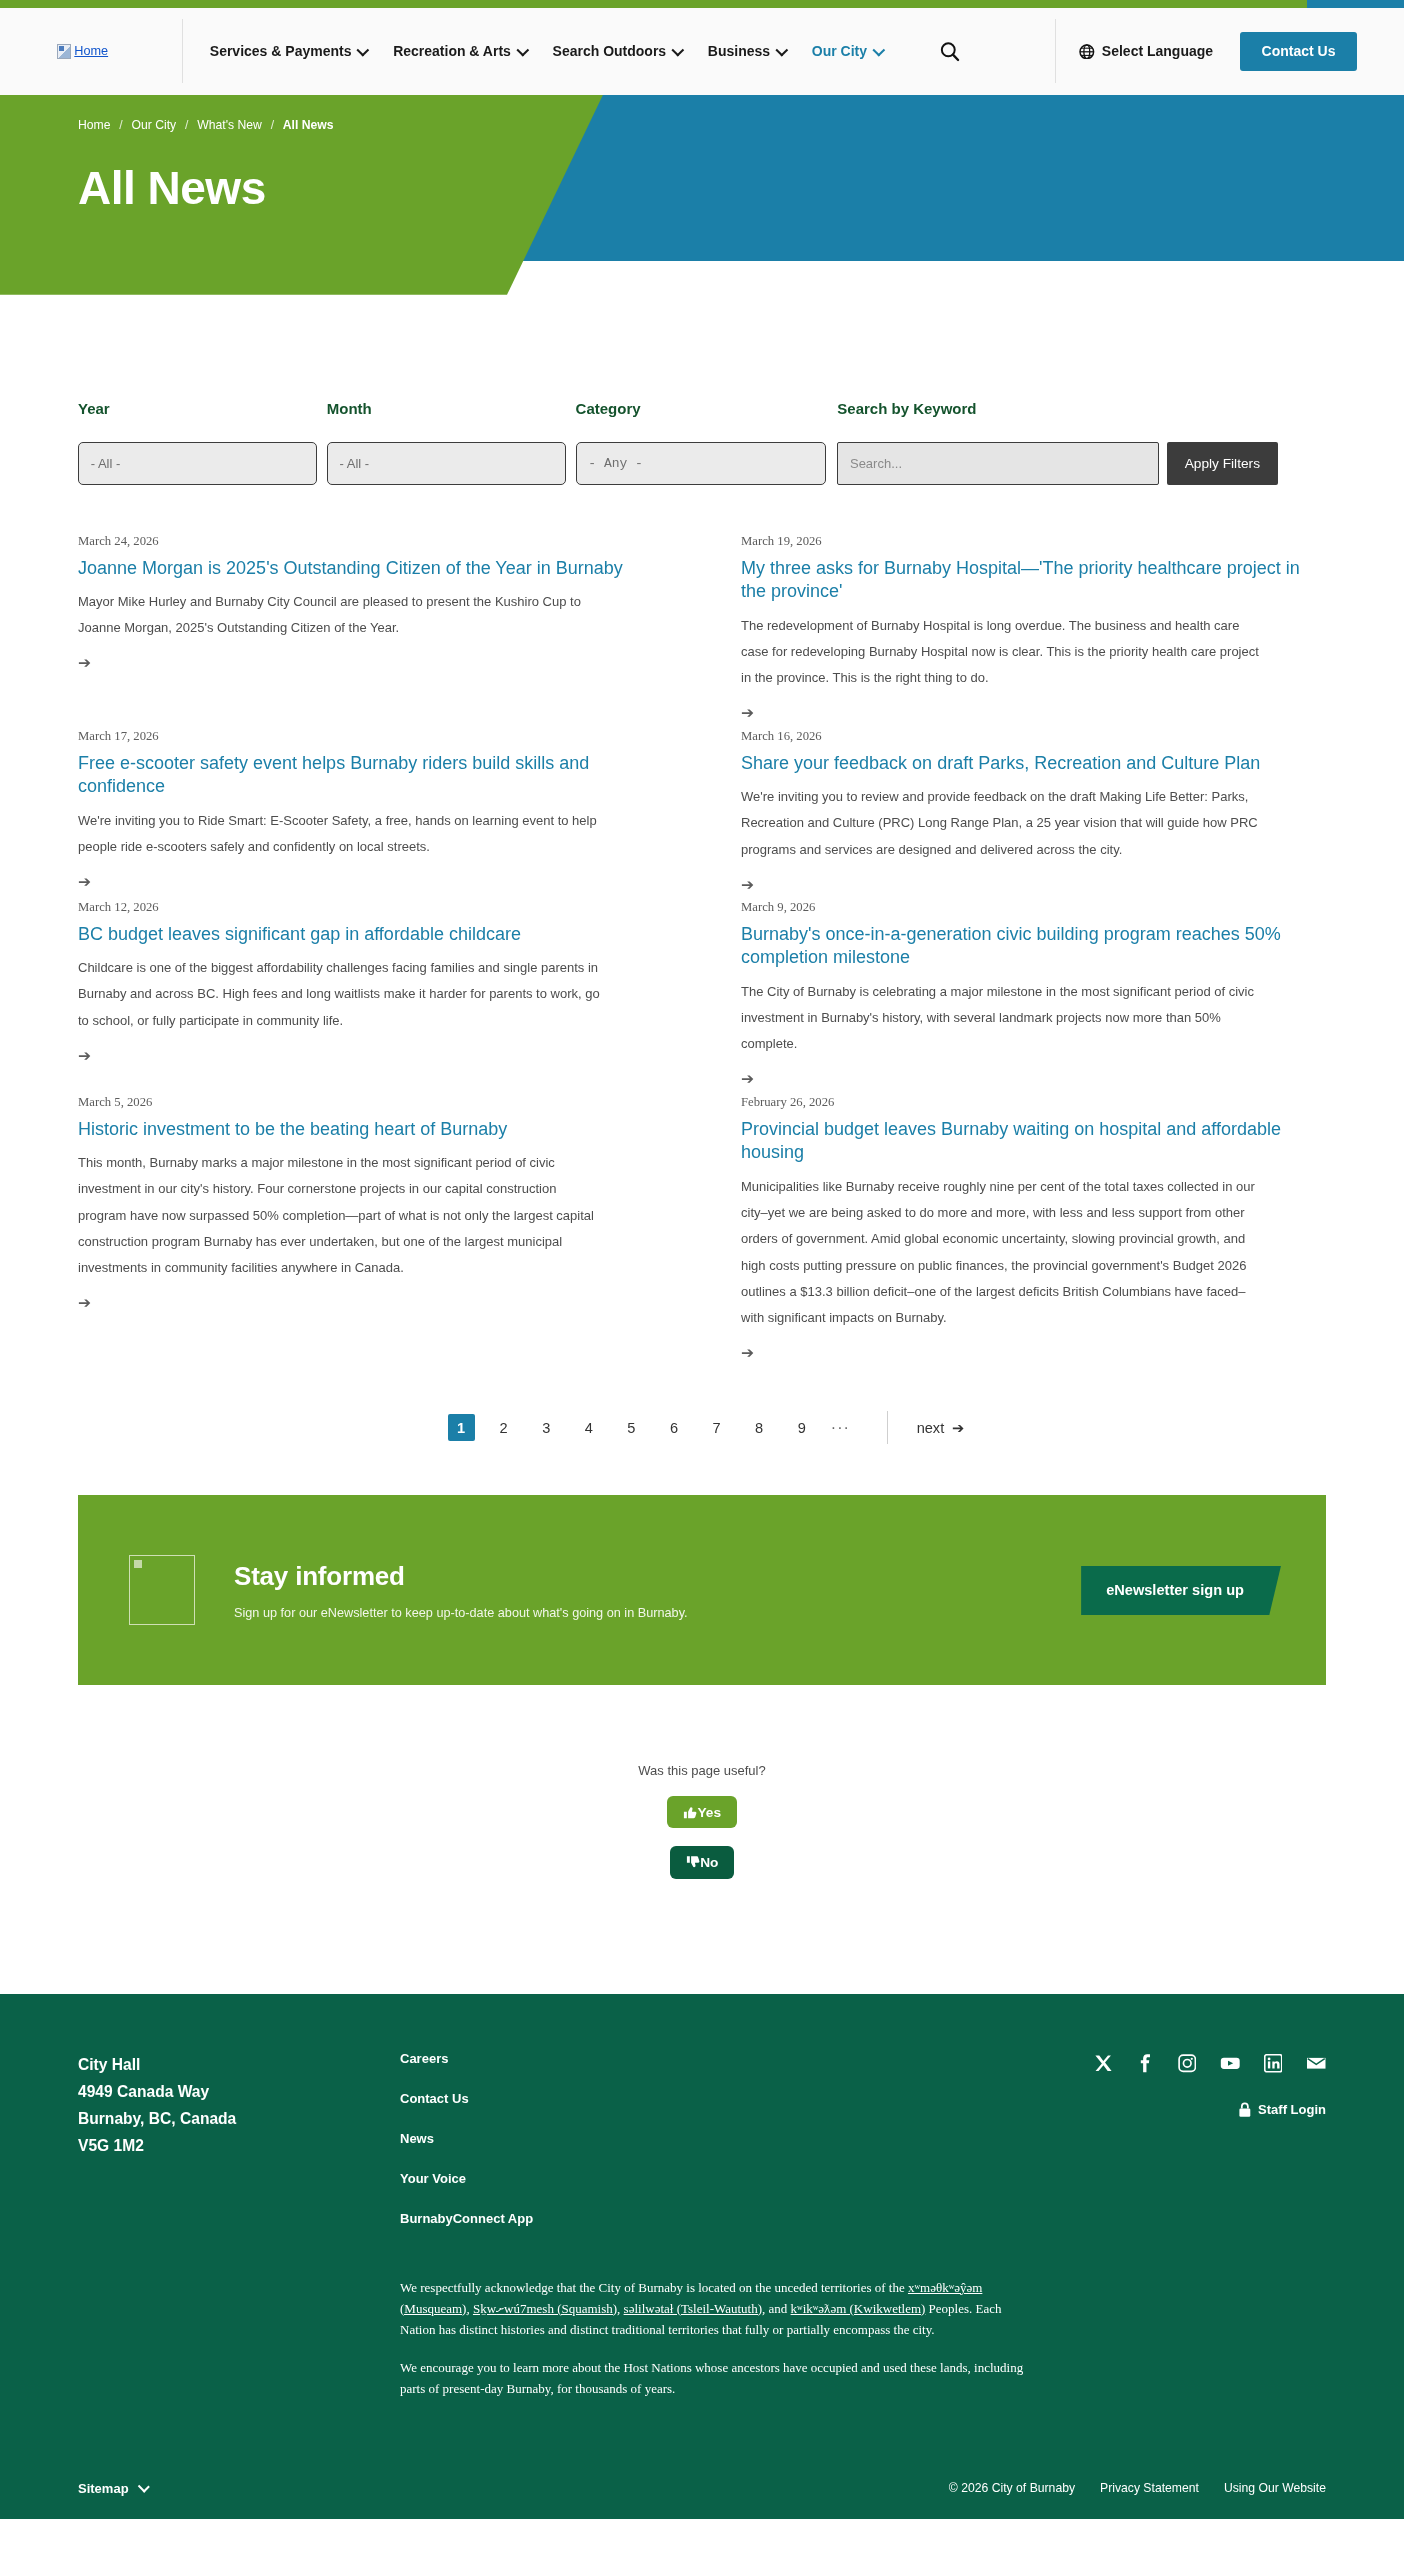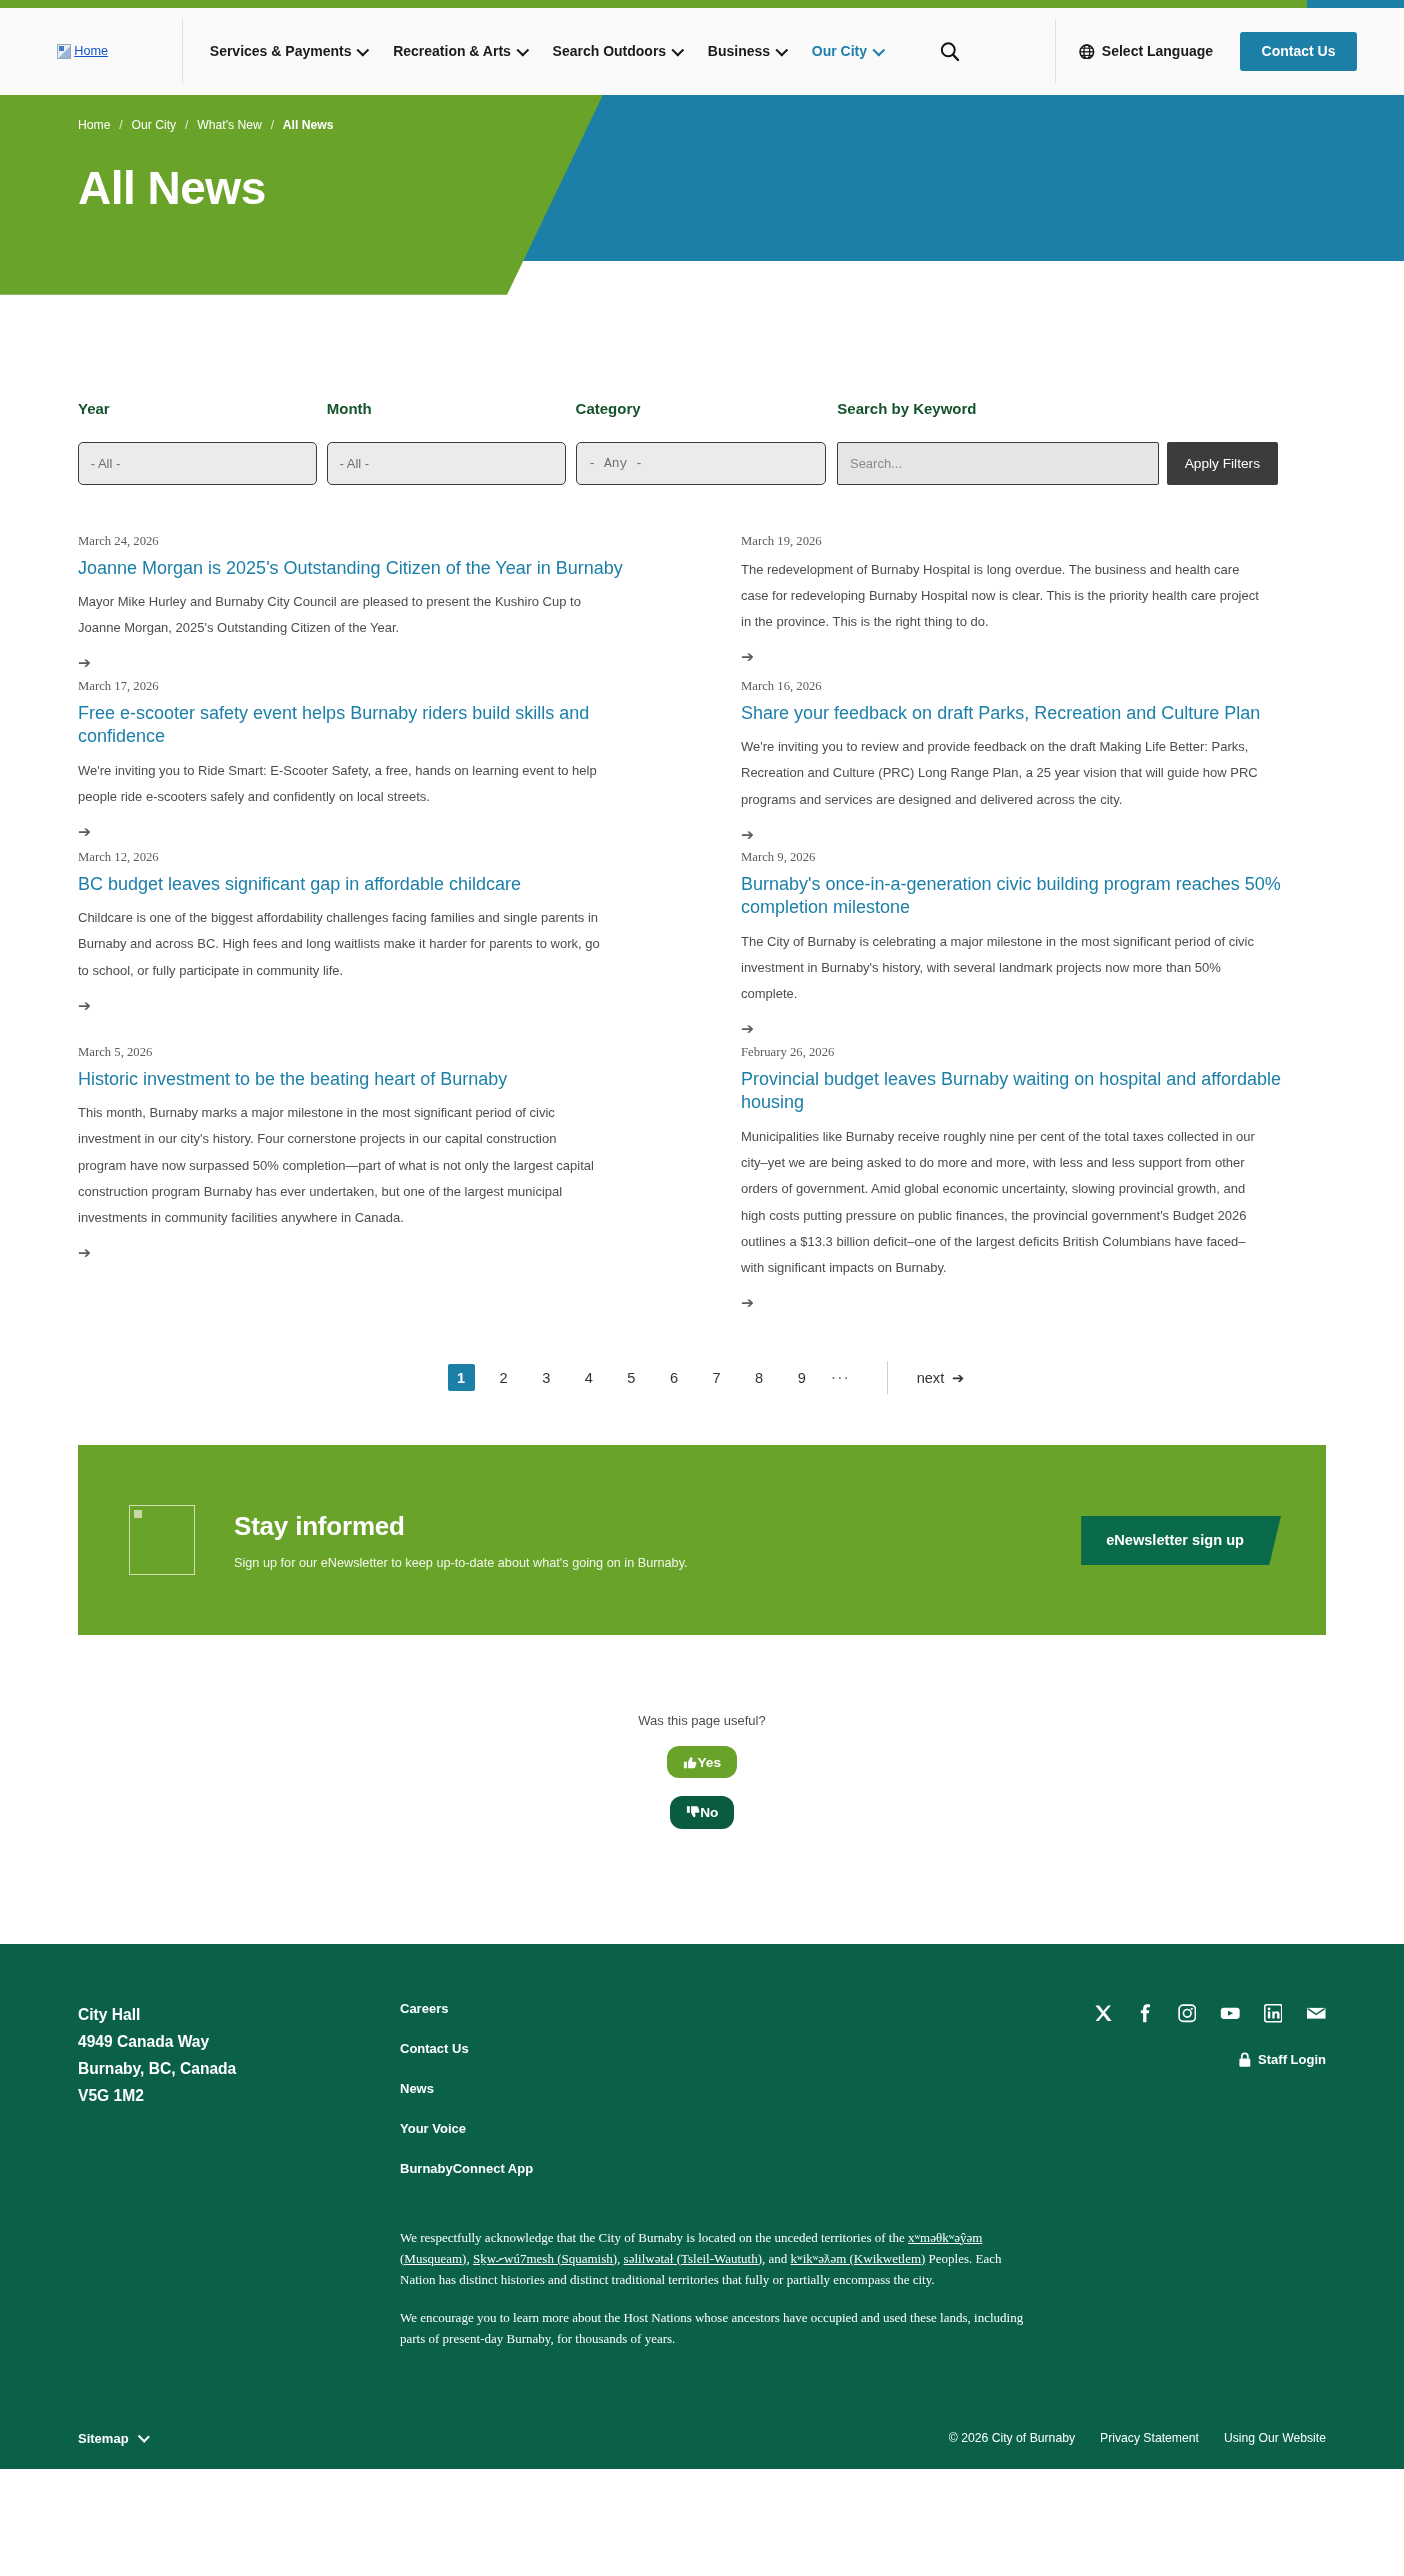--- a/index.html
+++ b/index.html
@@ -349,21 +349,21 @@
     padding: 78px 0 0 0;
     flex-direction: column;
   }
   .useful-label { font-size: 13px; color: #4d4d4d; }
   .btn-yes, .btn-no {
     border: none;
     color: #fff;
     font-size: 13.7px;
     font-weight: bold;
     padding: 8.8px 15.6px;
-    border-radius: 12px;
+    border-radius: 6px;
     cursor: pointer;
     display: inline-flex;
     align-items: center;
     gap: 0;
     font-family: "Liberation Sans", sans-serif;
   }
   .btn-yes { background: #6aa32a; }
   .btn-no  { background: #0a5c3f; }
 
   
@@ -543,20 +543,21 @@
 
   <div class="news-grid">
     <div class="news-item">
       <div class="news-date">March 24, 2026</div>
       <div class="news-title">Joanne Morgan is 2025's Outstanding Citizen of the Year in Burnaby</div>
       <div class="news-summary">Mayor Mike Hurley and Burnaby City Council are pleased to present the Kushiro Cup to Joanne Morgan, 2025's Outstanding Citizen of the Year.</div>
       <div class="news-arrow">➔</div>
     </div>
     <div class="news-item">
       <div class="news-date">March 19, 2026</div>
+      <div class="news-title">My three asks for Burnaby Hospital—'The priority healthcare project in the province'</div>
       <div class="news-summary">The redevelopment of Burnaby Hospital is long overdue. The business and health care case for redeveloping Burnaby Hospital now is clear. This is the priority health care project in the province. This is the right thing to do.</div>
       <div class="news-arrow">➔</div>
     </div>
     <div class="news-item">
       <div class="news-date">March 17, 2026</div>
       <div class="news-title">Free e-scooter safety event helps Burnaby riders build skills and confidence</div>
       <div class="news-summary">We're inviting you to Ride Smart: E-Scooter Safety, a free, hands on learning event to help people ride e-scooters safely and confidently on local streets.</div>
       <div class="news-arrow">➔</div>
     </div>
     <div class="news-item">

